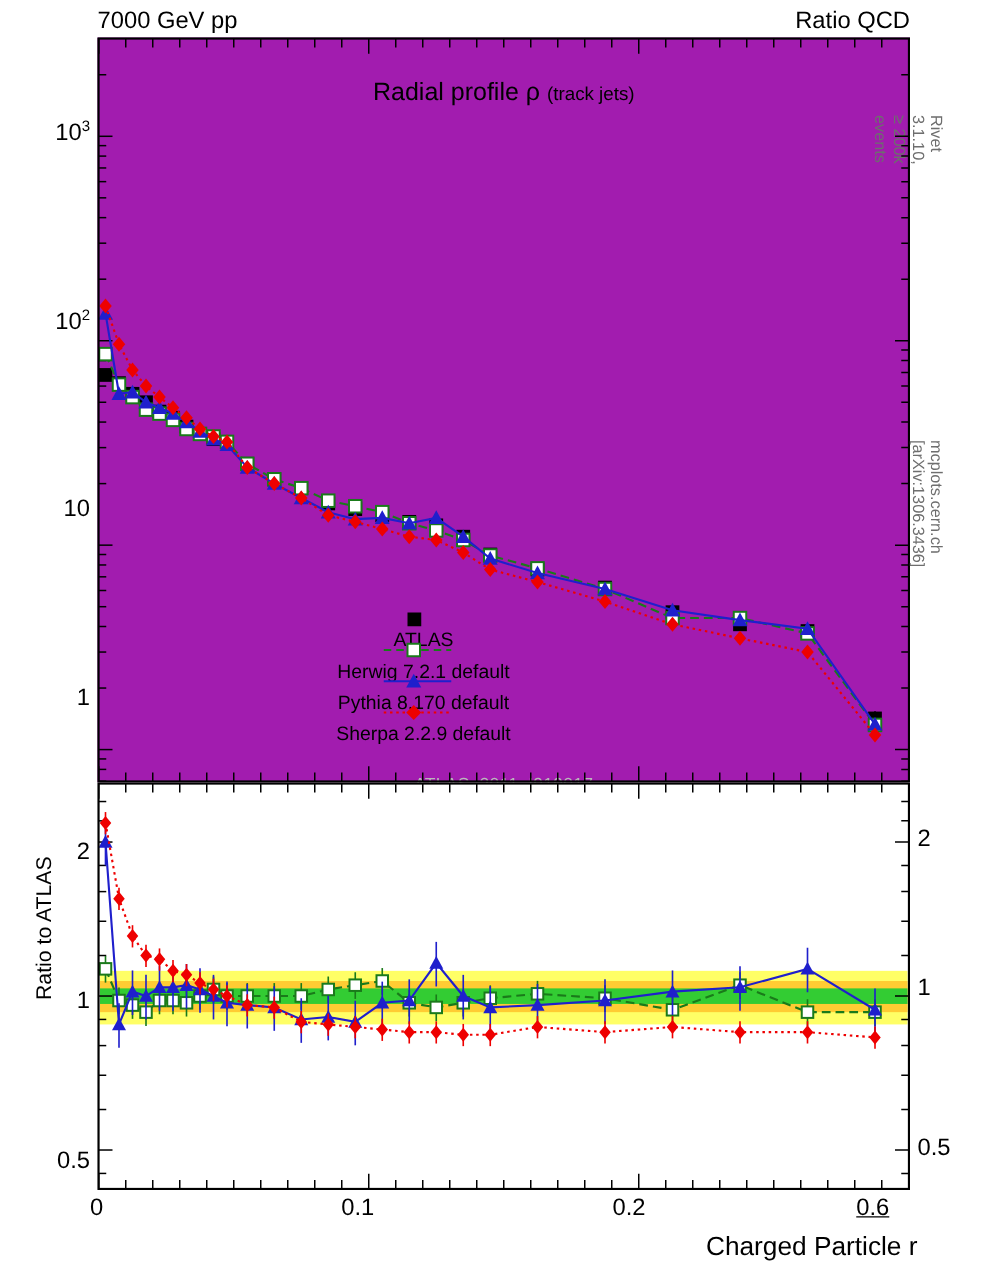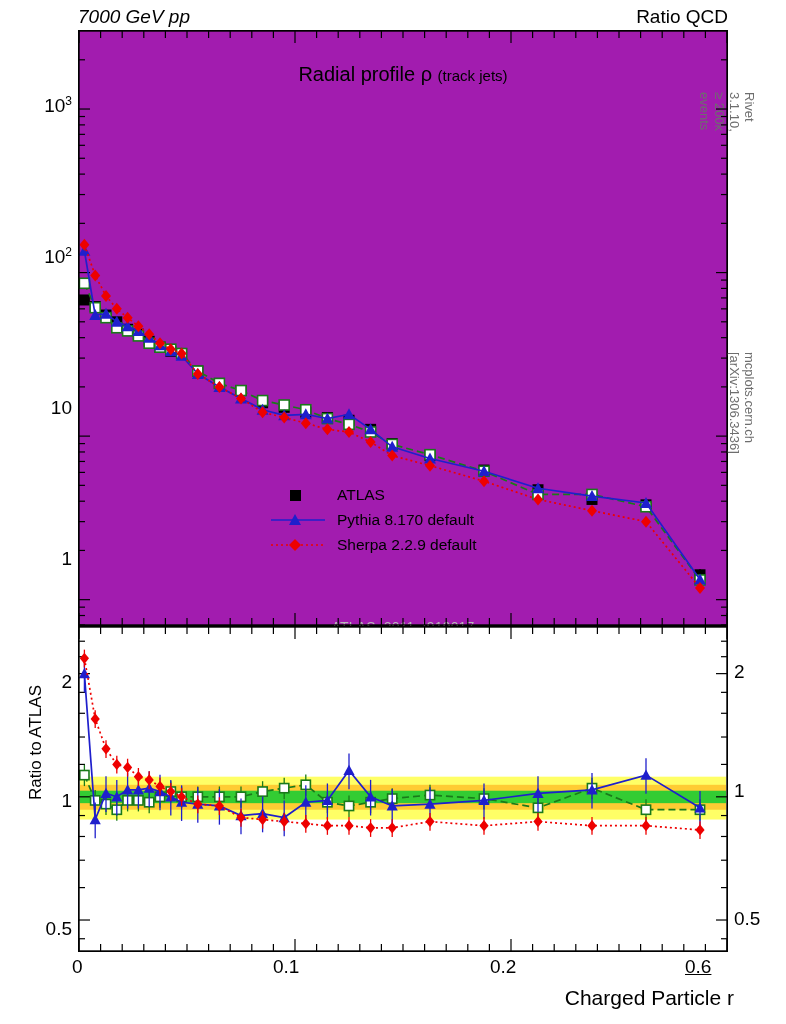--- a/index.html
+++ b/index.html
@@ -2,21 +2,21 @@
 <html><head>
 <meta charset="utf-8">
 <style>
   html,body{margin:0;padding:0;background:#ffffff;}
   body{width:786px;height:1024px;font-family:"Liberation Sans",sans-serif;color:#000;}
   #root{position:relative;width:786px;height:1024px;overflow:hidden;}
 
   .txt{position:absolute;white-space:nowrap;}
 
   
-  #hdr-left{left:78px;top:6px;font-size:19px;font-style:italic;}
+  #hdr-left{left:78px;top:6px;font-size:19px;}
   #hdr-right{right:58px;top:6px;font-size:19px;}
 
   
   #mainframe{position:absolute;left:78px;top:30px;width:650px;height:596px;
              border:1.3px solid #000;box-sizing:border-box;background:#a21caf;}
   #ratioframe{position:absolute;left:78px;top:626px;width:650px;height:326px;
              border:1.3px solid #000;box-sizing:border-box;background:#fff;}
 
   .plot-title{position:absolute;left:0;right:0;top:32px;text-align:center;font-size:20px;}
   .plot-title .small{font-size:15px;}
@@ -26,21 +26,21 @@
 
   
   .tick{position:absolute;font-size:19px;}
   .ticky{text-align:right;margin-top:10px;}
 
   
   svg.ov{position:absolute;left:0;top:0;width:786px;height:1024px;overflow:visible;}
 
   
   #legend{position:absolute;left:190px;top:455px;font-size:15.5px;}
-  #legend .row{height:25px;display:flex;align-items:flex-start;}
+  #legend .row{height:25px;display:flex;align-items:center;flex-direction:column;}
   #legend .key{width:58px;height:18px;position:relative;margin-right:10px;}
   #legend .lbl{white-space:nowrap;}
 
   #watermark{position:absolute;left:0;right:0;top:588px;text-align:center;
              font-size:14px;color:#b9b9b9;letter-spacing:.2px;}
 
   #ylab-ratio{position:absolute;left:26px;top:800px;transform-origin:left top;
               transform:rotate(-90deg);font-size:17px;}
   #xlab{position:absolute;right:52px;top:986px;font-size:21px;}
 </style>
@@ -59,20 +59,29 @@
     </div>
 
     <div id="legend">
       <div class="row">
         <span class="key">
           <svg width="58" height="18" class="keysvg">
               <rect x="21" y="4" width="11" height="11" fill="#000"></rect>
             </svg>
         </span>
         <span class="lbl">ATLAS</span>
+      </div>
+      <div class="row">
+        <span class="key">
+          <svg width="58" height="18">
+              <line x1="2" y1="9" x2="56" y2="9" stroke="#1a7a1a" stroke-width="1.6" stroke-dasharray="6,4"></line>
+              <rect x="21" y="4" width="10" height="10" fill="#fff" stroke="#1a7a1a" stroke-width="1.6"></rect>
+            </svg>
+        </span>
+        <span class="lbl">Herwig 7.2.1 default</span>
       </div>
       <div class="row">
         <span class="key">
           <svg width="58" height="18">
               <line x1="2" y1="9" x2="56" y2="9" stroke="#1f1fcc" stroke-width="1.6"></line>
               <polygon points="26,3 32,14 20,14" fill="#1f1fcc"></polygon>
             </svg>
         </span>
         <span class="lbl">Pythia 8.170 default</span>
       </div>

